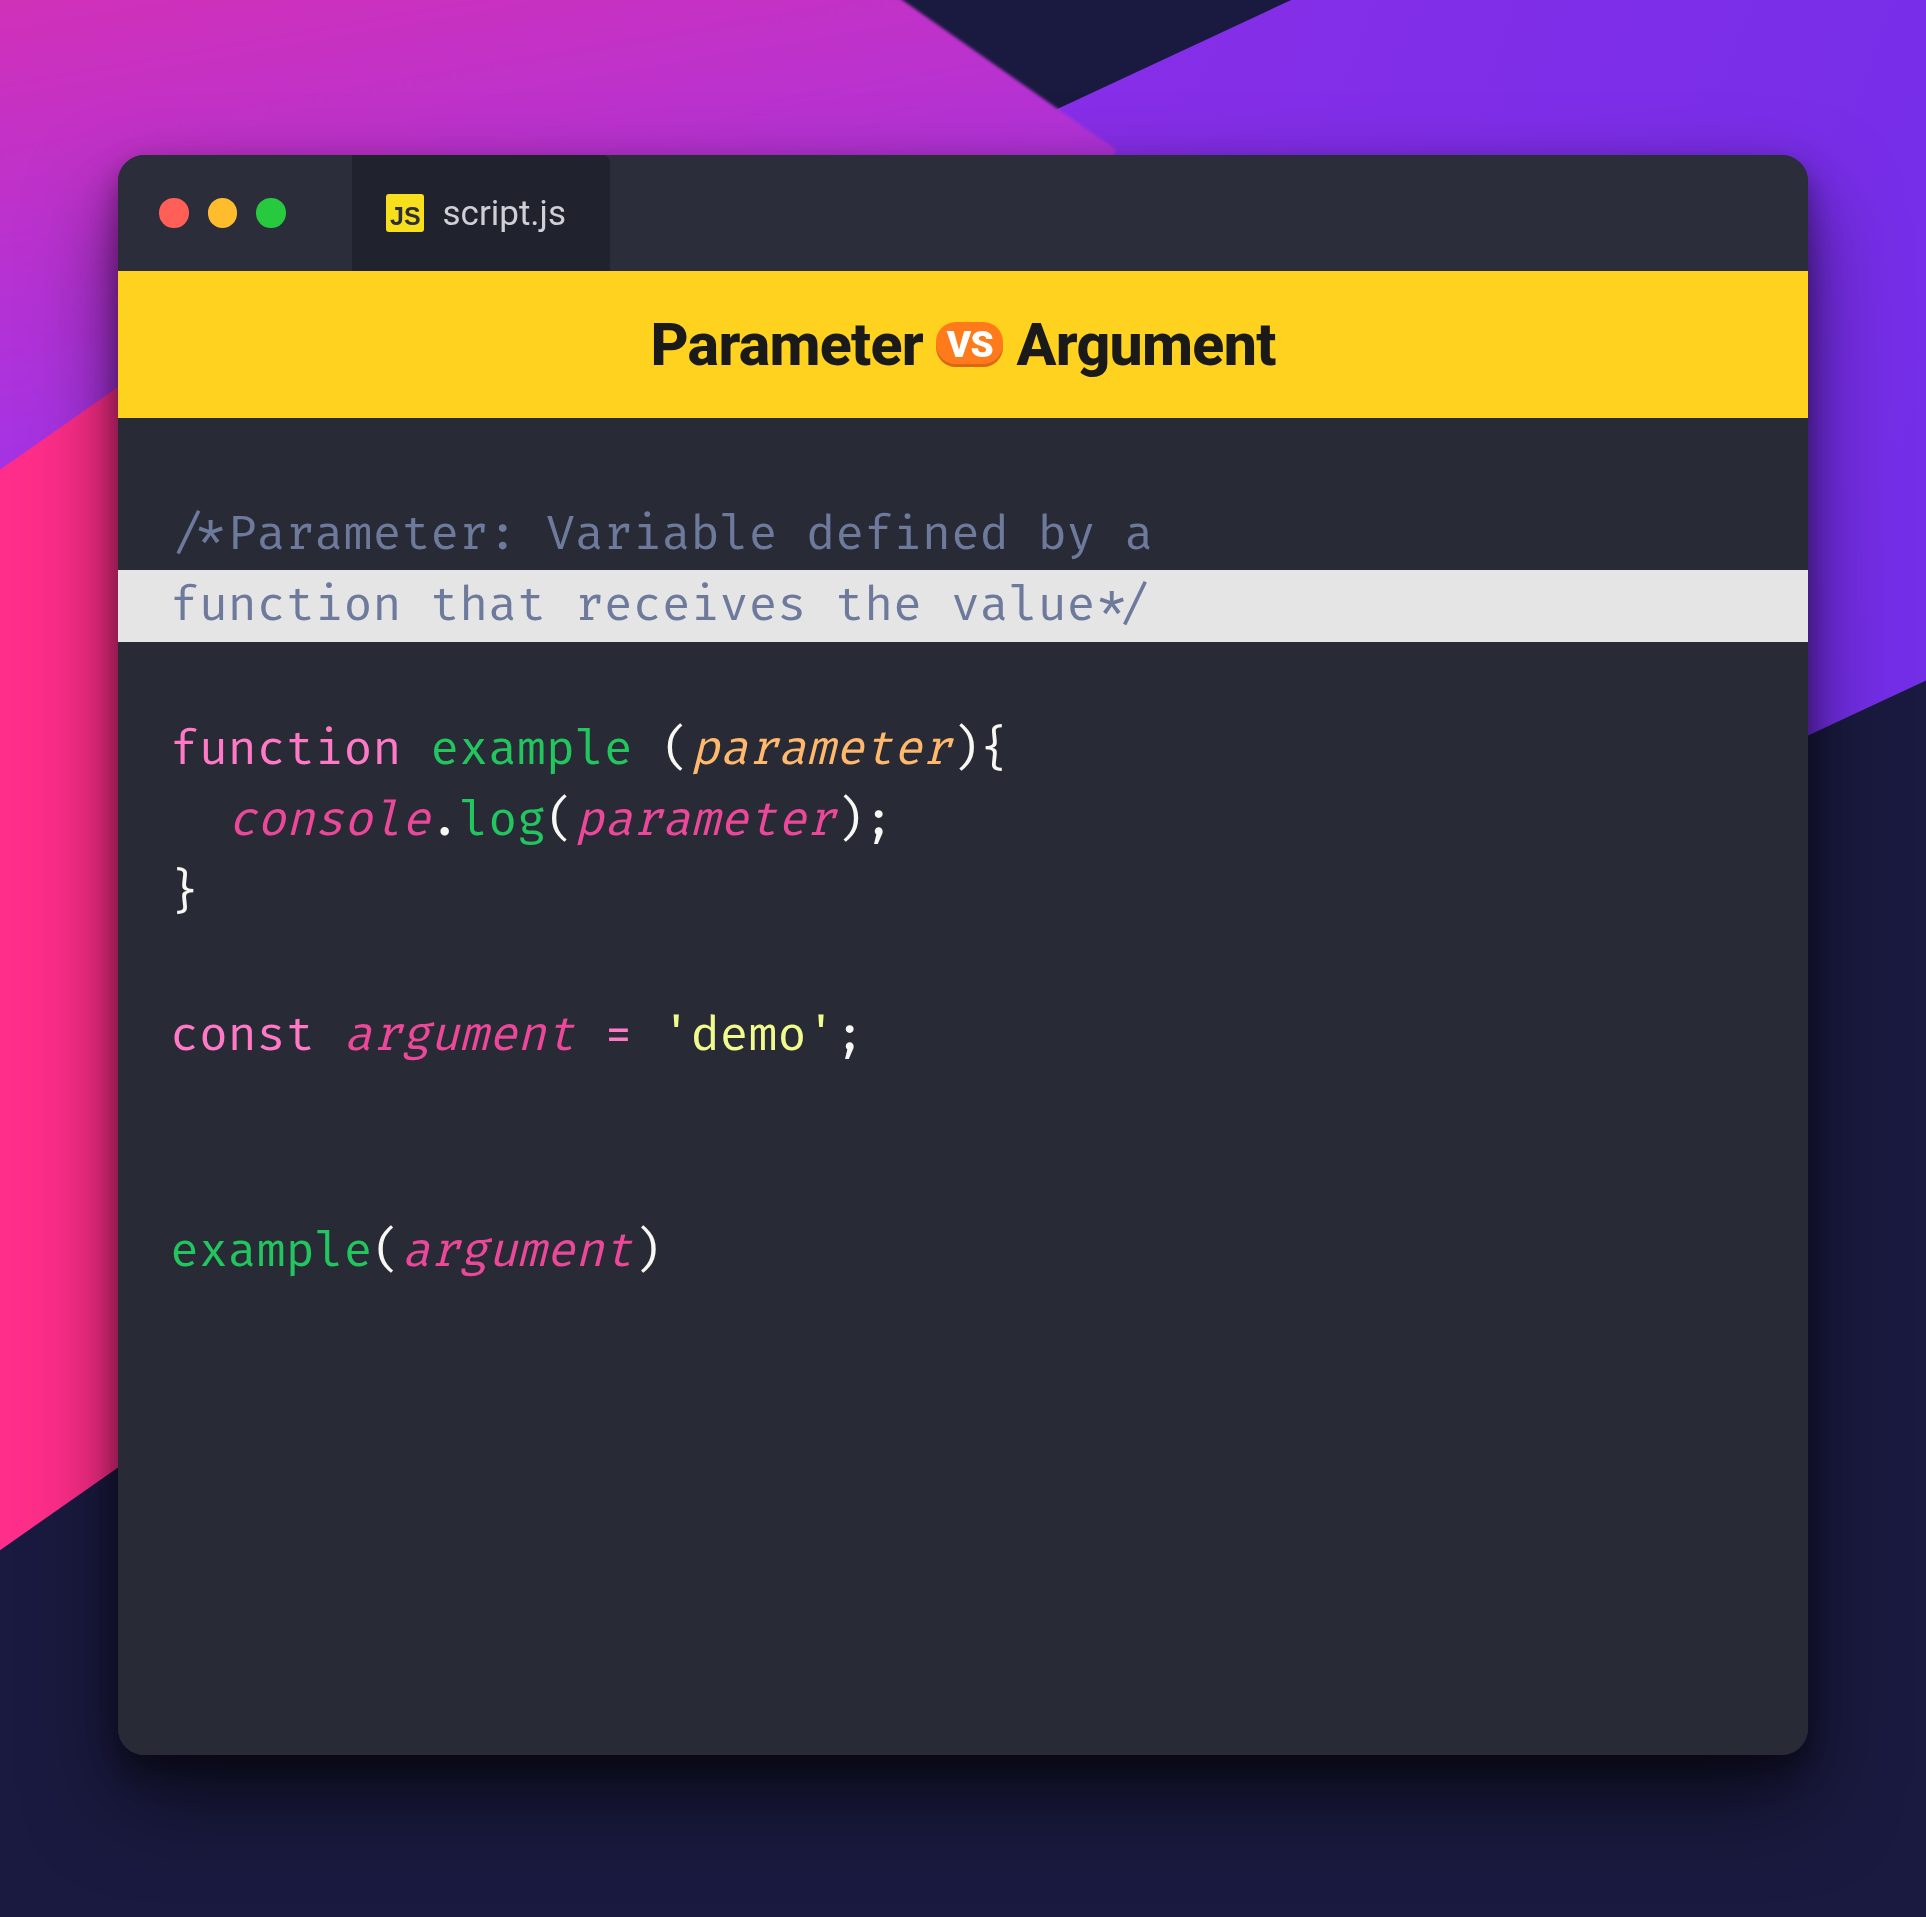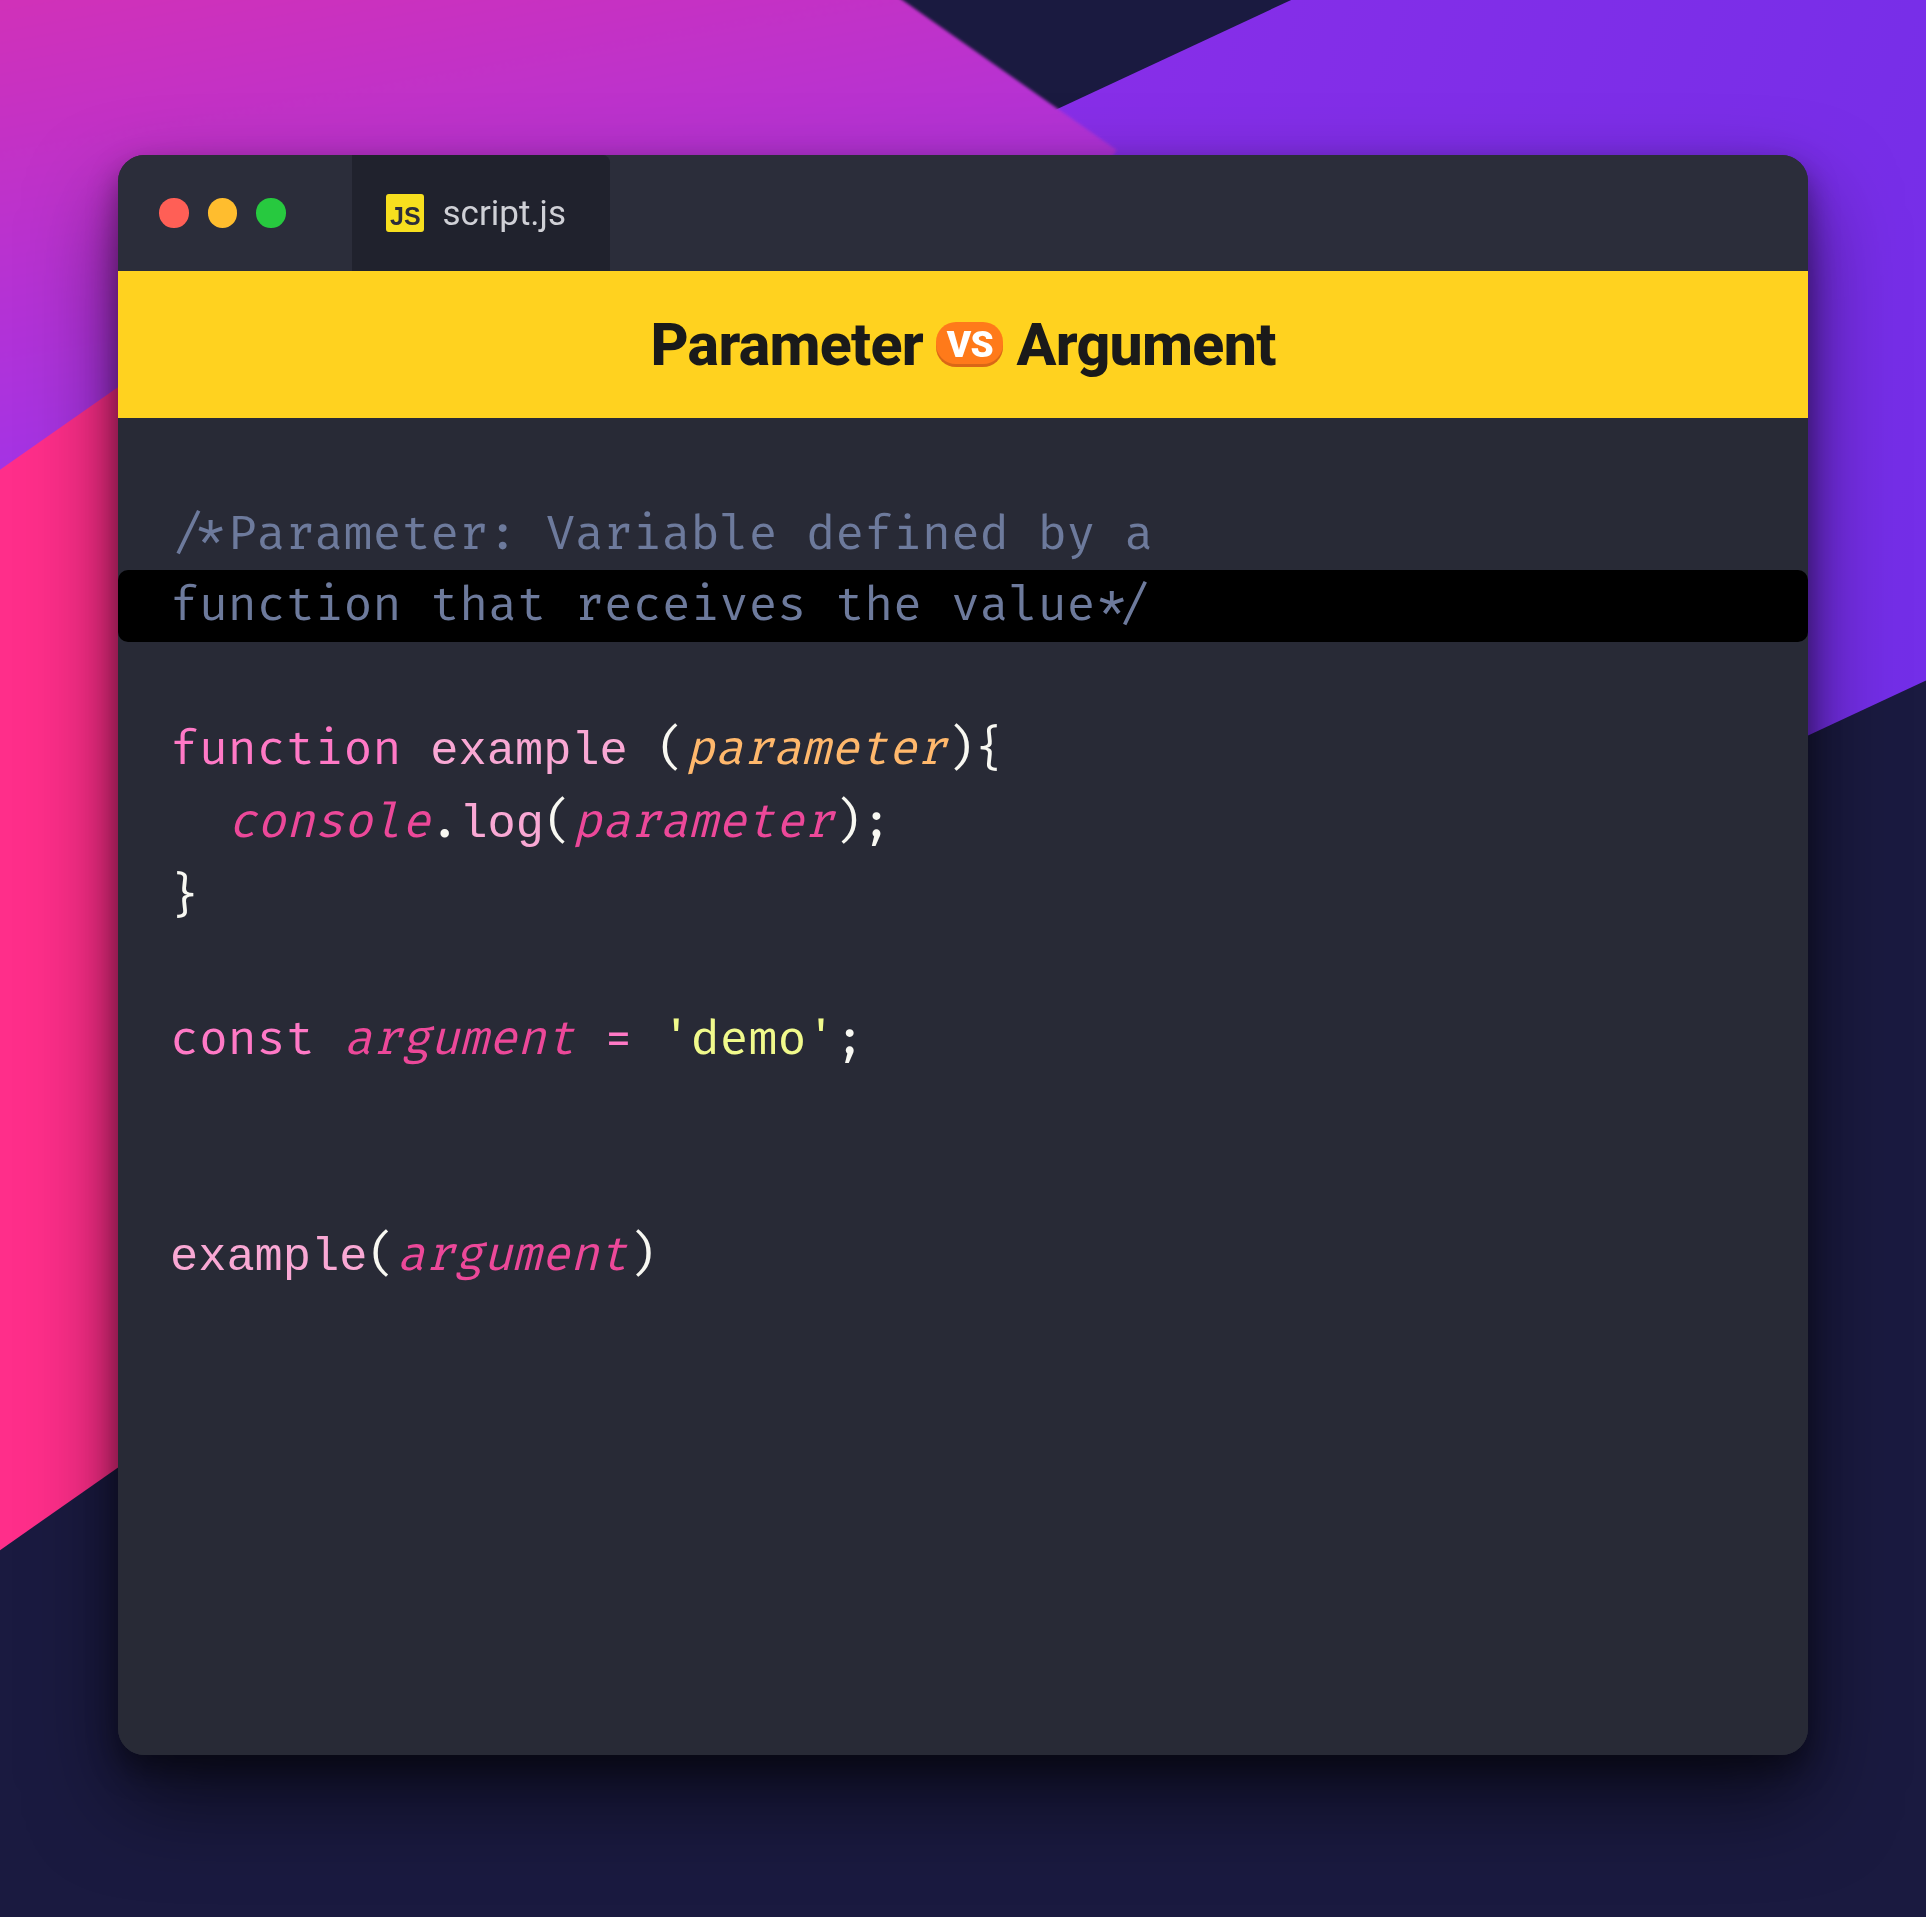--- a/index.html
+++ b/index.html
@@ -128,28 +128,27 @@
     font-family: "Fira Code", "Cascadia Code", "SF Mono", Menlo, Consolas, monospace;
     font-size: 47px;
     line-height: 1.52;
     color: #f8f8f2;
   }
   .code-line {
     padding: 0 52px;
     white-space: pre;
   }
   .code-line.hl {
-    background: #000000;
-    border-radius: 10px;
+    background: #e5e5e5;
   }
   .blank { height: 72px; }
   
   .cmt   { color: #6d7a9c; }
   .kw    { color: #ff79c6; }
-  .fn    { color: #f9a8d4; font-family: Liberation Mono, monospace; }
+  .fn    { color: #22c55e; }
   .param { color: #ffb86c; font-style: italic; }
   .punc  { color: #f8f8f2; }
   .ident { color: #ec4899; font-style: italic; }
   .str   { color: #f1fa8c; }
 </style>
 </head>
 <body>
 
 <div class="stage" id="stage" style="transform: scale(1);">
   <div class="bg-shape-2"></div>

